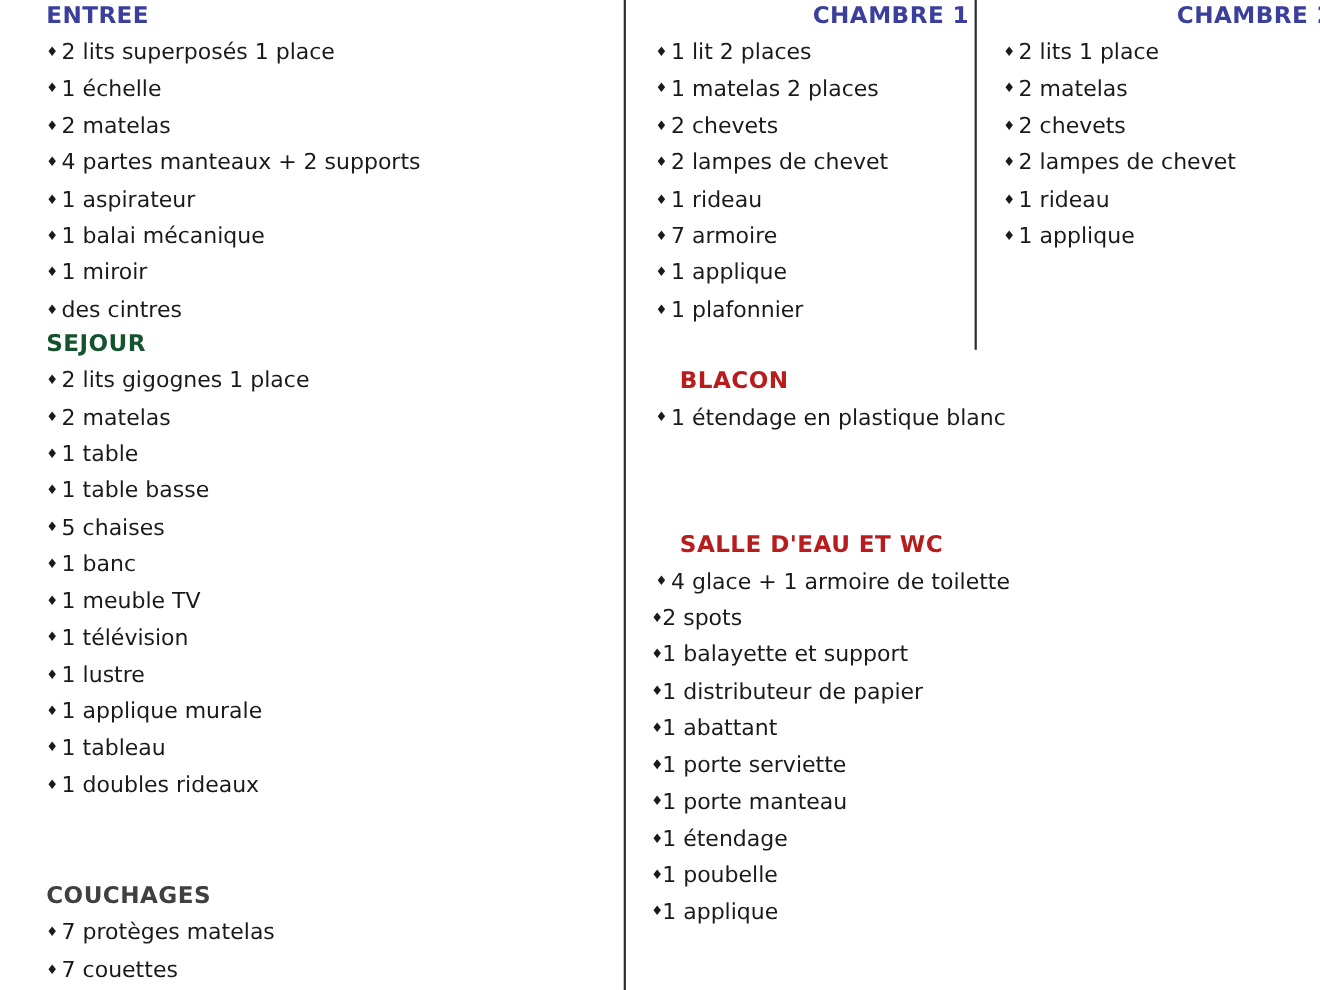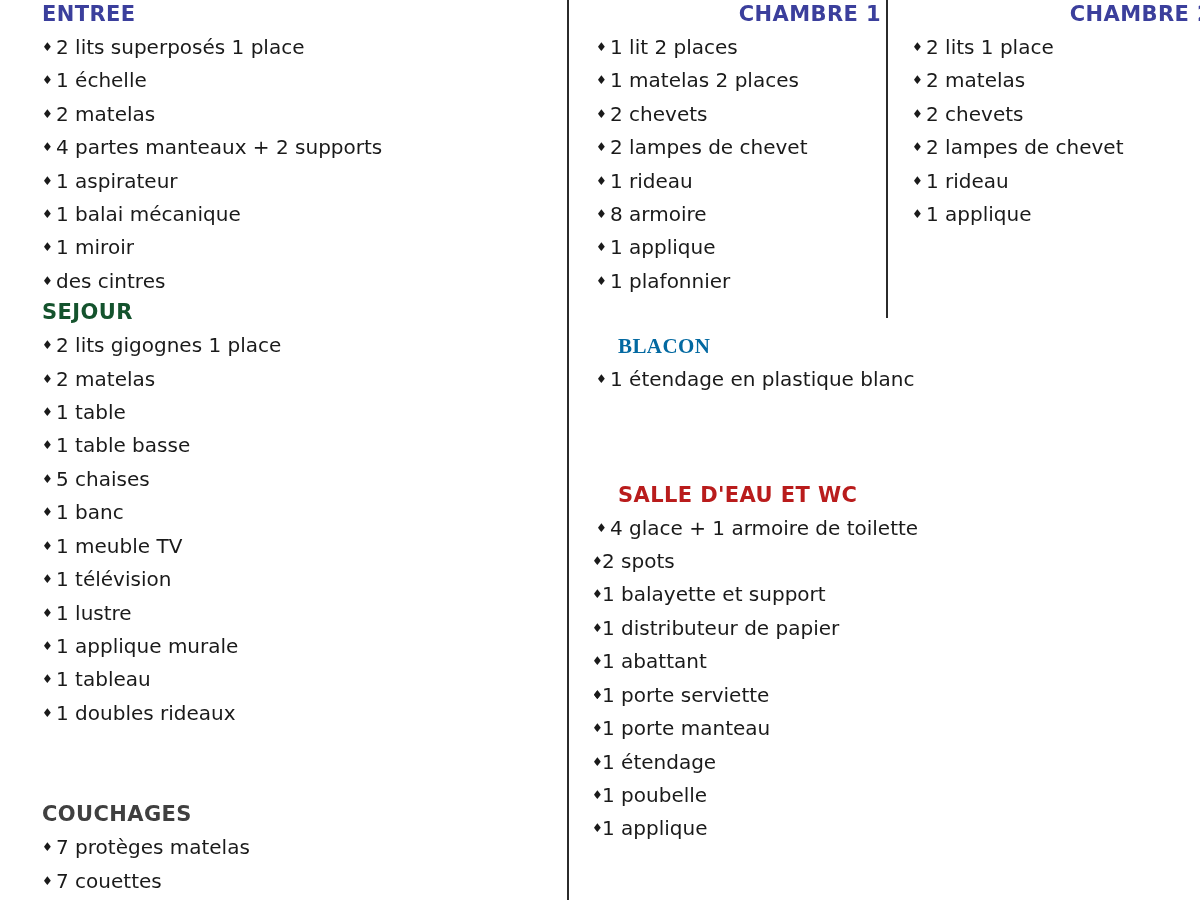--- a/index.html
+++ b/index.html
@@ -133,30 +133,30 @@
   <div class="col col-mid">
 
     <div class="block">
       <div class="heading" style="color: rgb(59, 63, 156); text-align: right;">CHAMBRE 1</div>
       <ul class="items indent-sm">
         <li><span class="bullet">♦</span><span>1 lit 2 places</span></li>
         <li><span class="bullet">♦</span><span>1 matelas 2 places</span></li>
         <li><span class="bullet">♦</span><span>2 chevets</span></li>
         <li><span class="bullet">♦</span><span>2 lampes de chevet</span></li>
         <li><span class="bullet">♦</span><span>1 rideau</span></li>
-        <li><span class="bullet">♦</span><span>8 armoire</span></li>
+        <li><span class="bullet">♦</span><span>7 armoire</span></li>
         <li><span class="bullet">♦</span><span>1 applique</span></li>
         <li><span class="bullet">♦</span><span>1 plafonnier</span></li>
       </ul>
     </div>
 
     <div class="spacer-md"></div>
 
     <div class="block">
-      <div class="heading" style="padding-left: 22px; color: #0369a1; font-family: Liberation Serif, serif;">BLACON</div>
+      <div class="heading" style="padding-left: 22px; color: #b91c1c;">BLACON</div>
       <ul class="items indent-sm">
         <li><span class="bullet">♦</span><span>1 étendage en plastique blanc</span></li>
       </ul>
     </div>
 
     <div class="spacer-lg"></div>
     <div class="spacer-sm"></div>
 
     <div class="block">
       <div class="heading" style="padding-left: 22px; color: #b91c1c;">SALLE D'EAU ET WC</div>

